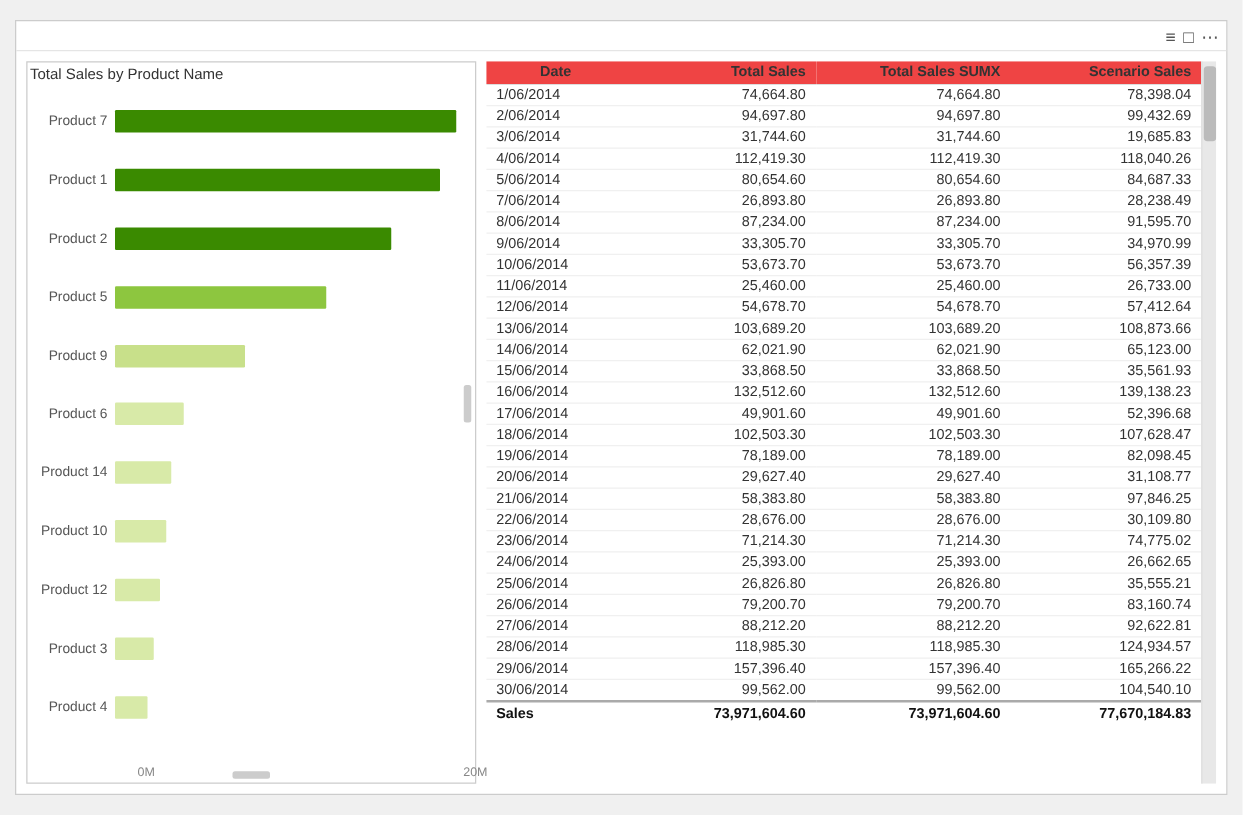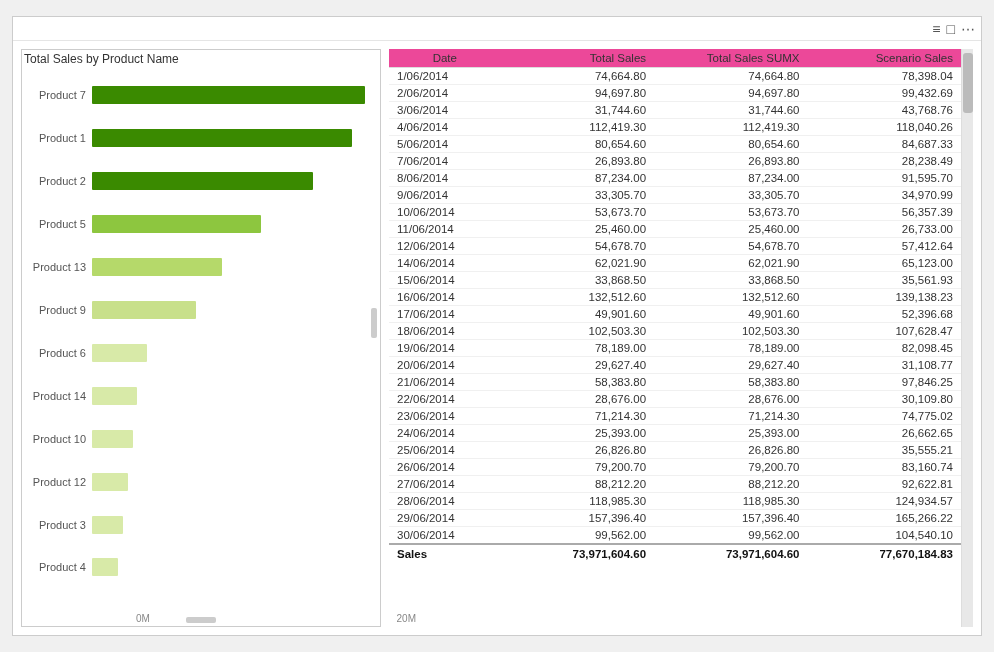--- a/index.html
+++ b/index.html
@@ -87,21 +87,21 @@
       position: relative;
       display: flex;
       align-items: center;
     }
     .bar-fill {
       height: 100%;
       border-radius: 1px;
     }
     .x-axis {
       display: flex;
-      margin-left: 112px;
+      margin-left: 86px;
       margin-top: 4px;
       font-size: 10px;
       color: #888;
       justify-content: space-between;
       width: calc(100% - 74px);
     }
     
     .table-panel {
       flex: 1;
       overflow: hidden;
@@ -113,22 +113,22 @@
     .table-scroll {
       overflow-y: auto;
       flex: 1;
     }
     .data-table {
       width: 100%;
       border-collapse: collapse;
       font-size: 11.5px;
     }
     .data-table thead tr th {
-      background: #ec4899;
-      font-weight: 400;
+      background: #ef4444;
+      font-weight: 700;
       color: #333;
       padding: 3px 8px;
       border-bottom: 1px solid #ddd;
       white-space: nowrap;
       position: sticky;
       top: 0;
     }
     .data-table tbody tr td {
       padding: 2px 8px;
       color: #333;
@@ -214,26 +214,20 @@
               <div class="bar-fill" style="width: 77.3%; background: rgb(58, 138, 0);"></div>
             </div>
           </div>
           <div class="bar-row">
             <div class="bar-label">Product 5</div>
             <div class="bar-track">
               <div class="bar-fill" style="width: 59.1%; background: rgb(141, 198, 63);"></div>
             </div>
           </div>
           <div class="bar-row">
-            <div class="bar-label">Product 13</div>
-            <div class="bar-track">
-              <div class="bar-fill" style="width: 45.5%; background: rgb(181, 217, 106);"></div>
-            </div>
-          </div>
-          <div class="bar-row">
             <div class="bar-label">Product 9</div>
             <div class="bar-track">
               <div class="bar-fill" style="width: 36.4%; background: rgb(200, 224, 138);"></div>
             </div>
           </div>
           <div class="bar-row">
             <div class="bar-label">Product 6</div>
             <div class="bar-track">
               <div class="bar-fill" style="width: 19.1%; background: rgb(216, 234, 168);"></div>
             </div>
@@ -299,21 +293,21 @@
                 <tr>
                   <td class="col-date">2/06/2014</td>
                   <td class="col-num">94,697.80</td>
                   <td class="col-num">94,697.80</td>
                   <td class="col-num">99,432.69</td>
                 </tr>
                 <tr>
                   <td class="col-date">3/06/2014</td>
                   <td class="col-num">31,744.60</td>
                   <td class="col-num">31,744.60</td>
-                  <td class="col-num">43,768.76</td>
+                  <td class="col-num">19,685.83</td>
                 </tr>
                 <tr>
                   <td class="col-date">4/06/2014</td>
                   <td class="col-num">112,419.30</td>
                   <td class="col-num">112,419.30</td>
                   <td class="col-num">118,040.26</td>
                 </tr>
                 <tr>
                   <td class="col-date">5/06/2014</td>
                   <td class="col-num">80,654.60</td>
@@ -348,20 +342,26 @@
                   <td class="col-date">11/06/2014</td>
                   <td class="col-num">25,460.00</td>
                   <td class="col-num">25,460.00</td>
                   <td class="col-num">26,733.00</td>
                 </tr>
                 <tr>
                   <td class="col-date">12/06/2014</td>
                   <td class="col-num">54,678.70</td>
                   <td class="col-num">54,678.70</td>
                   <td class="col-num">57,412.64</td>
+                </tr>
+                <tr>
+                  <td class="col-date">13/06/2014</td>
+                  <td class="col-num">103,689.20</td>
+                  <td class="col-num">103,689.20</td>
+                  <td class="col-num">108,873.66</td>
                 </tr>
                 <tr>
                   <td class="col-date">14/06/2014</td>
                   <td class="col-num">62,021.90</td>
                   <td class="col-num">62,021.90</td>
                   <td class="col-num">65,123.00</td>
                 </tr>
                 <tr>
                   <td class="col-date">15/06/2014</td>
                   <td class="col-num">33,868.50</td>

